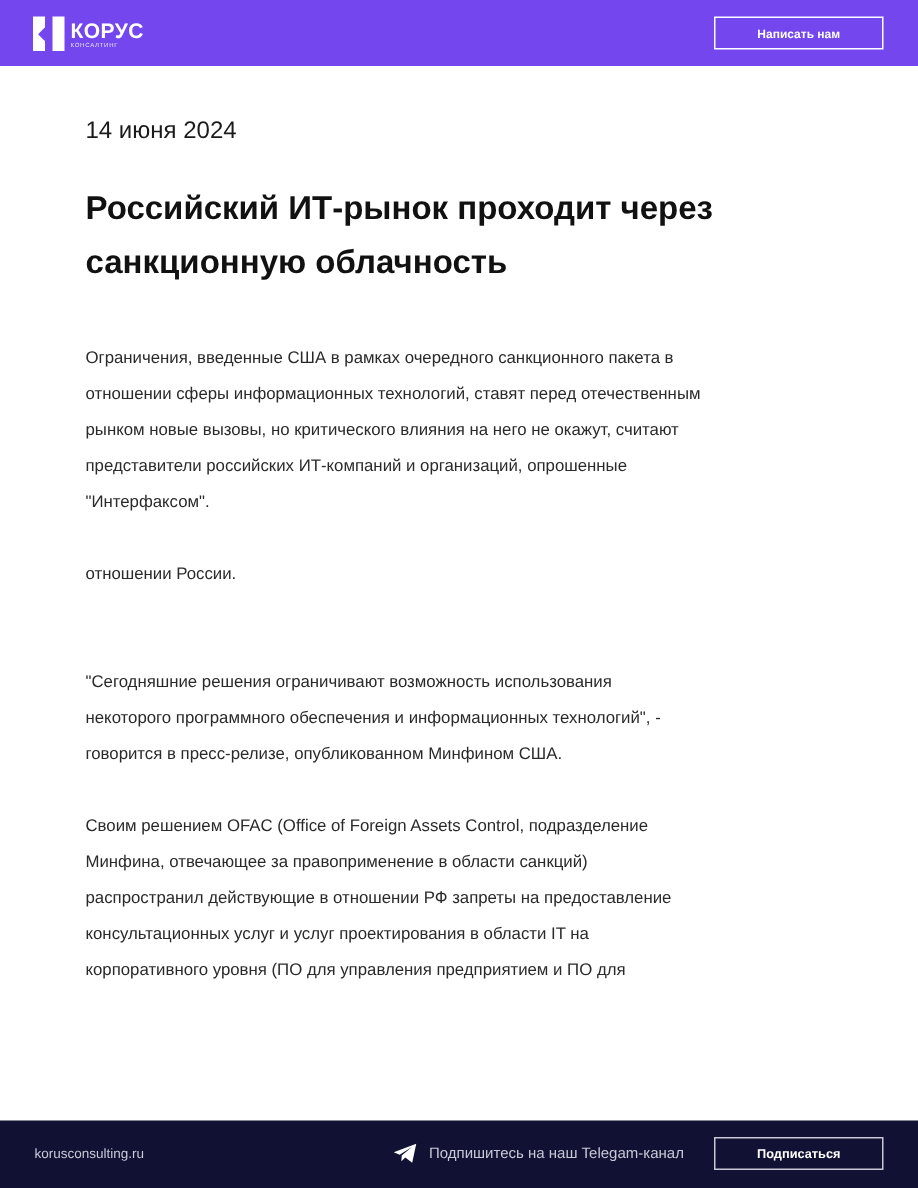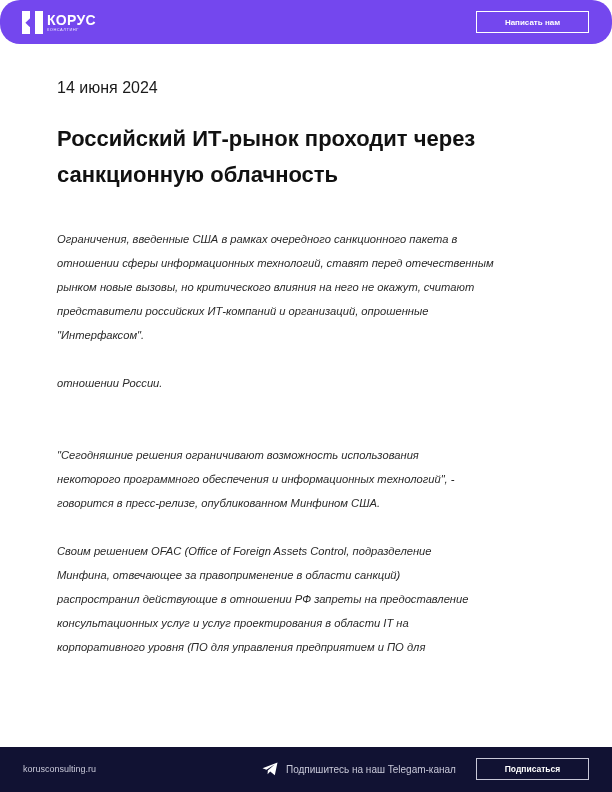--- a/index.html
+++ b/index.html
@@ -2,21 +2,20 @@
 <html><head>
   <meta charset="utf-8">
   <style>
     * { box-sizing: border-box; margin: 0; padding: 0; }
     html, body { width: 612px; height: 792px; overflow: hidden; background: #ffffff; }
     body { font-family: "DejaVu Sans", sans-serif; color: #1a1a1a; position: relative; }
 
     .header {
       position: absolute; left: 0; top: 0; width: 612px; height: 44px;
       background: #7447ee;
-      border-radius: 20px;
     }
     .logo { position: absolute; left: 22px; top: 11px; display: flex; align-items: center; }
     .logo-mark { width: 21px; height: 23px; position: relative; }
     .logo-mark .bar-l { position: absolute; left: 0; top: 0; width: 8px; height: 23px; background: #fff; }
     .logo-mark .bar-r { position: absolute; right: 0; top: 0; width: 8px; height: 23px; background: #fff; }
     .logo-mark .notch { position: absolute; left: 5px; top: 8px; width: 6px; height: 7px; background: #7447ee; transform: rotate(45deg); }
     .logo-text { margin-left: 4px; display: flex; flex-direction: column; }
     .logo-name { color: #fff; font-family: "Liberation Sans", sans-serif; font-weight: bold; font-size: 14px; line-height: 14px; letter-spacing: 0.3px; }
     .logo-sub { color: #fff; font-family: "Liberation Sans", sans-serif; font-size: 4px; line-height: 6px; opacity: 0.85; letter-spacing: 0.5px; }
 
@@ -27,21 +26,21 @@
       display: flex; align-items: center; justify-content: center;
     }
 
     .date { position: absolute; left: 57px; top: 79px; font-family: "Liberation Sans", sans-serif; font-size: 16px; color: #1a1a1a; }
 
     .title {
       position: absolute; left: 57px; top: 121px; width: 520px;
       font-family: "Liberation Sans", sans-serif; font-weight: bold; font-size: 22px; line-height: 36px; color: #111;
     }
 
-    .body-text { position: absolute; left: 57px; width: 505px; font-family: "Liberation Sans", sans-serif; font-size: 11.2px; line-height: 24px; color: #2a2a2a; font-style: italic; }
+    .body-text { position: absolute; left: 57px; width: 505px; font-family: "Liberation Sans", sans-serif; font-size: 11.2px; line-height: 24px; color: #2a2a2a; }
     .p1 { top: 227px; }
     .p2 { top: 371px; }
     .p3 { top: 443px; }
     .p4 { top: 539px; }
     .line { display: block; white-space: nowrap; }
 
     .footer {
       position: absolute; left: 0; top: 747px; width: 612px; height: 45px;
       background: #111233;
       padding-left: 28px;

